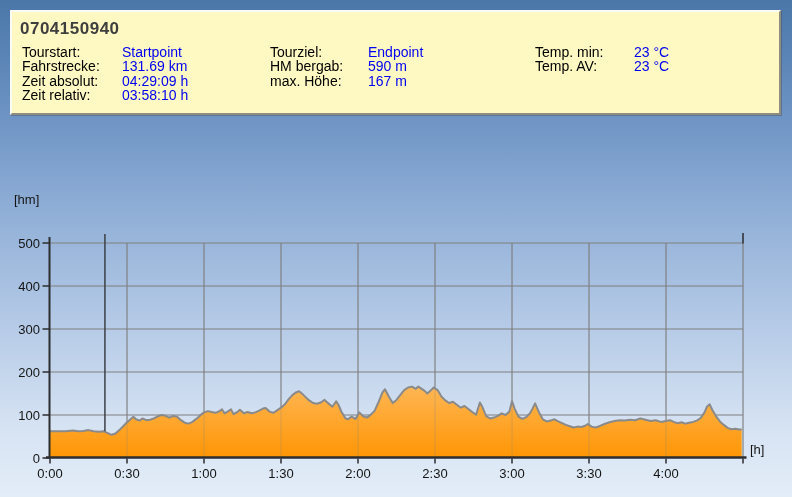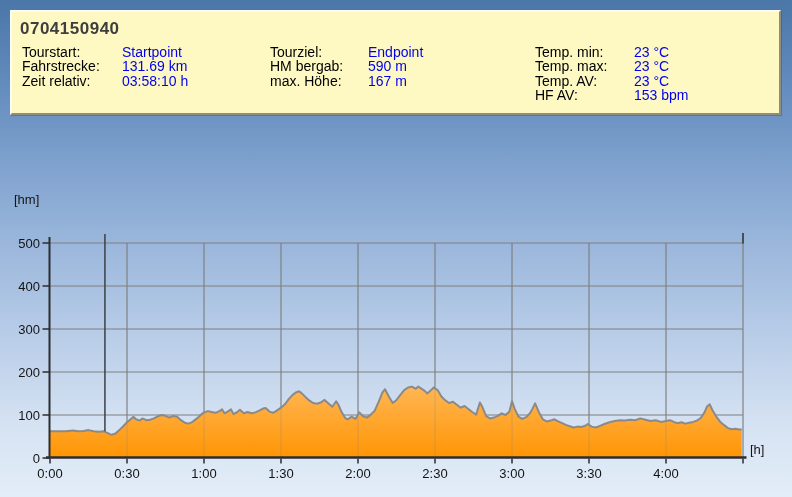--- a/index.html
+++ b/index.html
@@ -34,32 +34,31 @@
   #chart text{font-family:"Liberation Sans",sans-serif;}
 </style>
 </head>
 <body>
 
 <div class="panel">
   <div class="panel-title">0704150940</div>
   <div class="info-group" id="col0">
       <div><span class="info-label">Tourstart:</span><span class="info-value">Startpoint</span></div>
       <div><span class="info-label">Fahrstrecke:</span><span class="info-value">131.69 km</span></div>
+      <div><span class="info-label">Zeit absolut:</span><span class="info-value">04:29:09 h</span></div>
       <div><span class="info-label">Zeit relativ:</span><span class="info-value">03:58:10 h</span></div>
     </div>
   <div class="info-group" id="col1">
       <div><span class="info-label">Tourziel:</span><span class="info-value">Endpoint</span></div>
       <div><span class="info-label">HM bergab:</span><span class="info-value">590 m</span></div>
       <div><span class="info-label">max. Höhe:</span><span class="info-value">167 m</span></div>
     </div>
   <div class="info-group" id="col2">
       <div><span class="info-label">Temp. min:</span><span class="info-value">23 °C</span></div>
-      <div><span class="info-label">Temp. max:</span><span class="info-value">23 °C</span></div>
       <div><span class="info-label">Temp. AV:</span><span class="info-value">23 °C</span></div>
-      <div><span class="info-label">HF AV:</span><span class="info-value">153 bpm</span></div>
     </div>
 </div>
 
 <svg id="chart" width="792" height="312" viewBox="0 0 792 312">
     <defs>
       <linearGradient id="areaGrad" x1="0" y1="0" x2="0" y2="1">
         <stop offset="0%" stop-color="#FFB654"></stop>
         <stop offset="100%" stop-color="#FF9503"></stop>
       </linearGradient>
     </defs>

